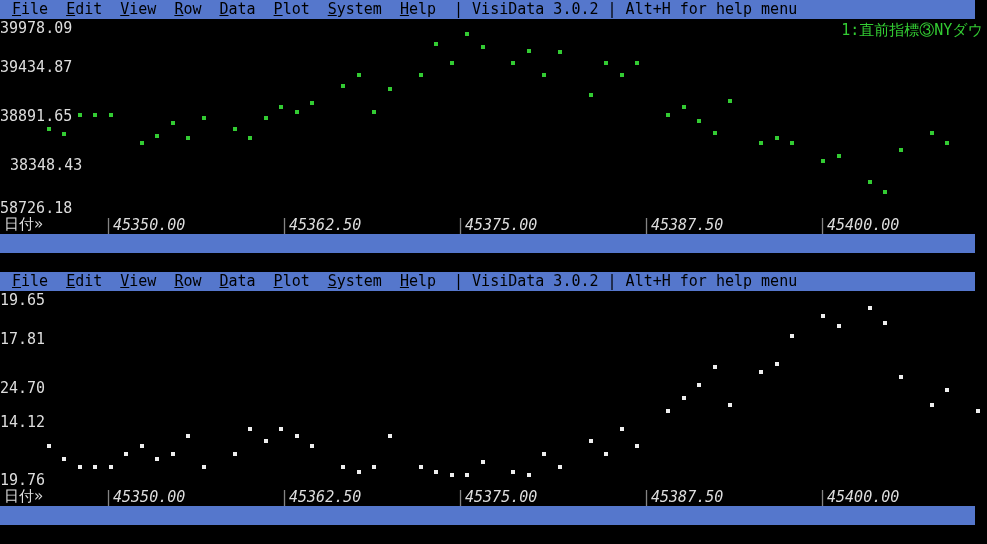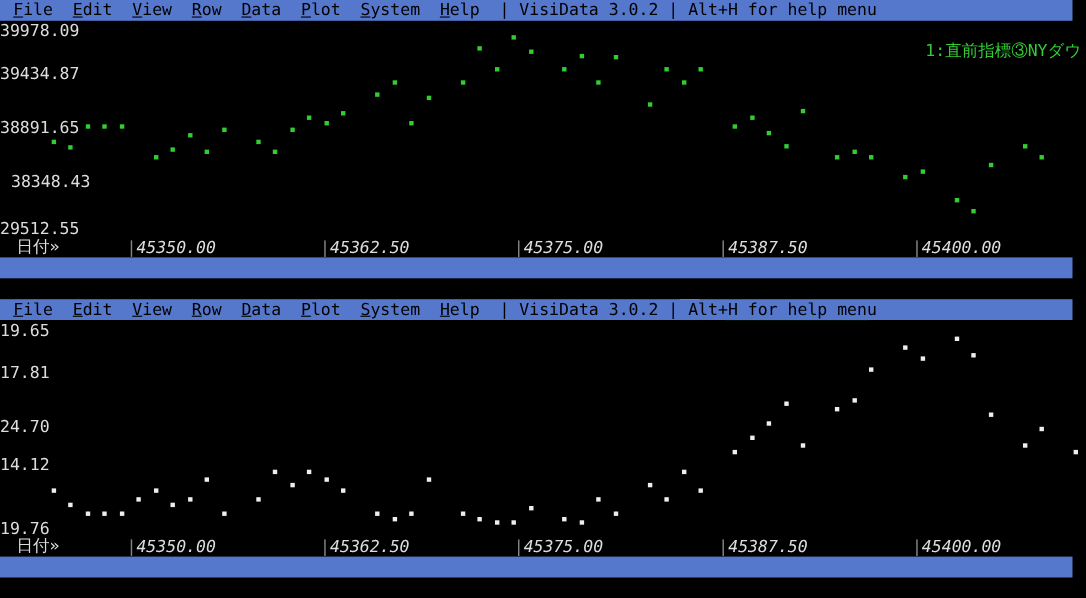--- a/index.html
+++ b/index.html
@@ -37,36 +37,36 @@
   .menubar .info {
     color: #000;
   }
   .plot-area {
     position: relative;
     width: 987px;
     background: #000;
   }
   .legend {
     position: absolute;
-    top: 18px;
+    top: 2px;
     right: 4px;
     font-size: 15px;
   }
   .legend-green { color: #33cc33; }
   .legend-magenta { color: #ff55ff; }
   .ylabel {
     position: absolute;
     left: 0;
     color: #dddddd;
     font-size: 15px;
     white-space: pre;
   }
   .xaxis {
     position: absolute;
-    left: 15px;
+    left: 4px;
     bottom: 0;
     right: 0;
     height: 20px;
     color: #dddddd;
     font-size: 15px;
   }
   .xaxis-inner {
     position: relative;
     width: 100%;
     height: 100%;
@@ -142,21 +142,21 @@
 
   <div class="menubar" id="menubar-top"><span class="menu-item"><span class="ul">F</span>ile</span><span class="menu-item"><span class="ul">E</span>dit</span><span class="menu-item"><span class="ul">V</span>iew</span><span class="menu-item"><span class="ul">R</span>ow</span><span class="menu-item"><span class="ul">D</span>ata</span><span class="menu-item"><span class="ul">P</span>lot</span><span class="menu-item"><span class="ul">S</span>ystem</span><span class="menu-item"><span class="ul">H</span>elp</span><span class="info">| VisiData 3.0.2 | Alt+H for help menu</span></div>
 
   <div class="plot-area" id="plot-top" style="height:215px;">
     <div class="legend legend-green">1:直前指標③NYダウ</div>
 
     <div class="ylabel" style="top:0px;">39978.09</div>
     <div class="ylabel" style="top:39px;">39434.87</div>
     <div class="ylabel" style="top:88px;">38891.65</div>
     <div class="ylabel" style="top:137px;margin-left:10px;">38348.43</div>
-    <div class="ylabel" style="top:180px;">29512.55</div>
+    <div class="ylabel" style="top:180px;">58726.18</div>
 
     <div class="xaxis">
       <div class="xaxis-inner">
         <span class="xaxis-corner">日付»</span>
         <span class="xaxis-label" style="left:100px;"><span style="opacity:.6;">|</span><span>45350.00</span></span>
         <span class="xaxis-label" style="left:276px;"><span style="opacity:.6;">|</span><span>45362.50</span></span>
         <span class="xaxis-label" style="left:452px;"><span style="opacity:.6;">|</span><span>45375.00</span></span>
         <span class="xaxis-label" style="left:638px;"><span style="opacity:.6;">|</span><span>45387.50</span></span>
         <span class="xaxis-label" style="left:814px;"><span style="opacity:.6;">|</span><span>45400.00</span></span>
       </div>

